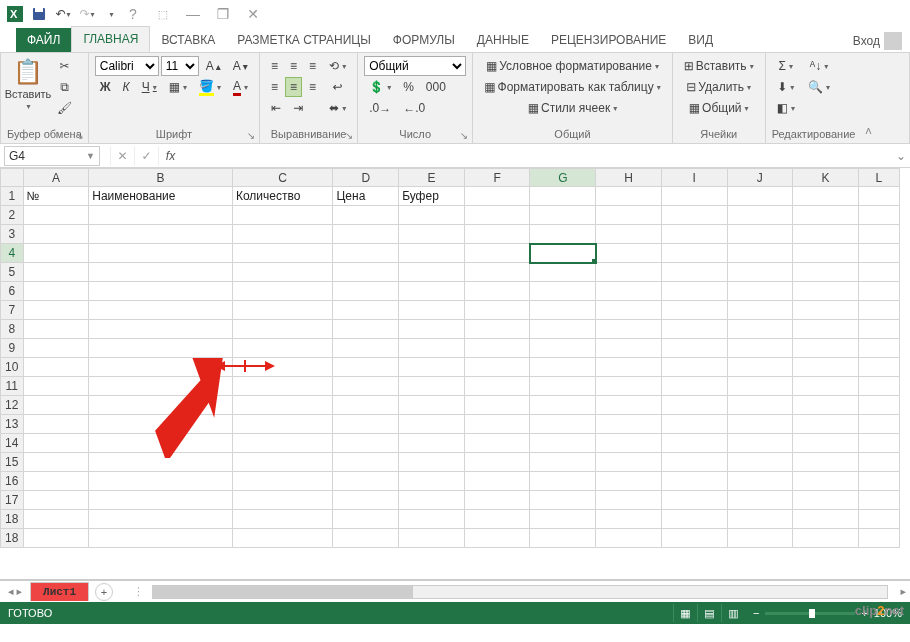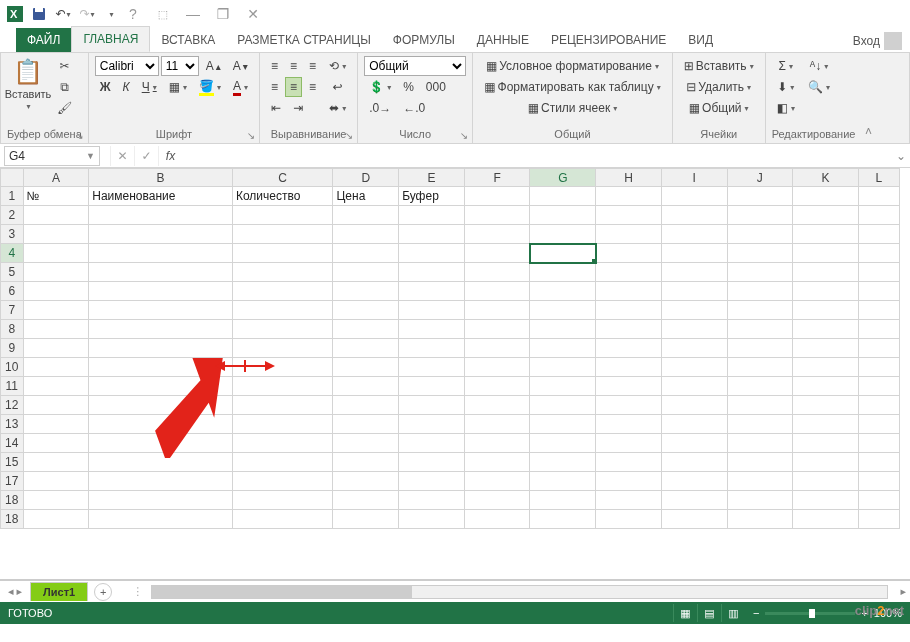--- a/index.html
+++ b/index.html
@@ -58,21 +58,21 @@
 td.sel { outline:2px solid #217346; outline-offset:-1px; position:relative; }
 td.sel::after { content:''; position:absolute; right:-2px; bottom:-2px; width:5px; height:5px; background:#217346; }
 
 
 .arrow { position:absolute; left:150px; top:190px; pointer-events:none; }
 .resize-cursor { position:absolute; left:215px; top:190px; pointer-events:none; }
 
 
 .sheettabs { height:22px; display:flex; align-items:center; background:#fff; border-top:1px solid #ccc; font-size:11px; }
 .sheettabs .nav { display:flex; gap:3px; padding:0 8px; color:#888; }
-.sheet { padding:3px 12px; border:1px solid #ccc; border-bottom:none; background:#84cc16; font-weight:bold; }
+.sheet { padding:3px 12px; border:1px solid #ccc; border-bottom:none; background:#ef4444; font-weight:bold;font-family:Liberation Mono, monospace; }
 .addsheet { width:18px; height:18px; border:1px solid #ccc; border-radius:50%; display:flex; align-items:center; justify-content:center; margin-left:6px; color:#666; }
 .hscroll { flex:1; margin:0 8px; height:14px; background:#f0f0f0; border:1px solid #ccc; position:relative; }
 .hscroll .thumb { position:absolute; left:0; top:0; bottom:0; width:260px; background:#cdcdcd; }
 
 
 .status { height:22px; background:#217346; color:#fff; display:flex; align-items:center; padding:4px 8px; font-size:11px; }
 .status .views { margin-left:auto; display:flex; gap:0; }
 .status .views span { width:24px; height:18px; display:flex; align-items:center; justify-content:center; border-left:1px solid #3a8a5c; }
 .status .zoom { display:flex; align-items:center; gap:6px; margin-left:8px; }
 .status .slider { width:90px; height:3px; background:#3a8a5c; position:relative; }
@@ -567,20 +567,35 @@
           <td class="cell"></td>
           <td class="cell"></td>
           <td class="cell"></td>
           <td class="cell"></td>
           <td class="cell"></td>
           <td class="cell"></td>
           <td class="cell"></td>
           <td class="cell"></td>
         </tr>
         <tr>
+          <th class="rowh">16</th>
+          <td class="cell"></td>
+          <td class="cell"></td>
+          <td class="cell"></td>
+          <td class="cell"></td>
+          <td class="cell"></td>
+          <td class="cell"></td>
+          <td class="cell"></td>
+          <td class="cell"></td>
+          <td class="cell"></td>
+          <td class="cell"></td>
+          <td class="cell"></td>
+          <td class="cell"></td>
+        </tr>
+        <tr>
           <th class="rowh">17</th>
           <td class="cell"></td>
           <td class="cell"></td>
           <td class="cell"></td>
           <td class="cell"></td>
           <td class="cell"></td>
           <td class="cell"></td>
           <td class="cell"></td>
           <td class="cell"></td>
           <td class="cell"></td>

